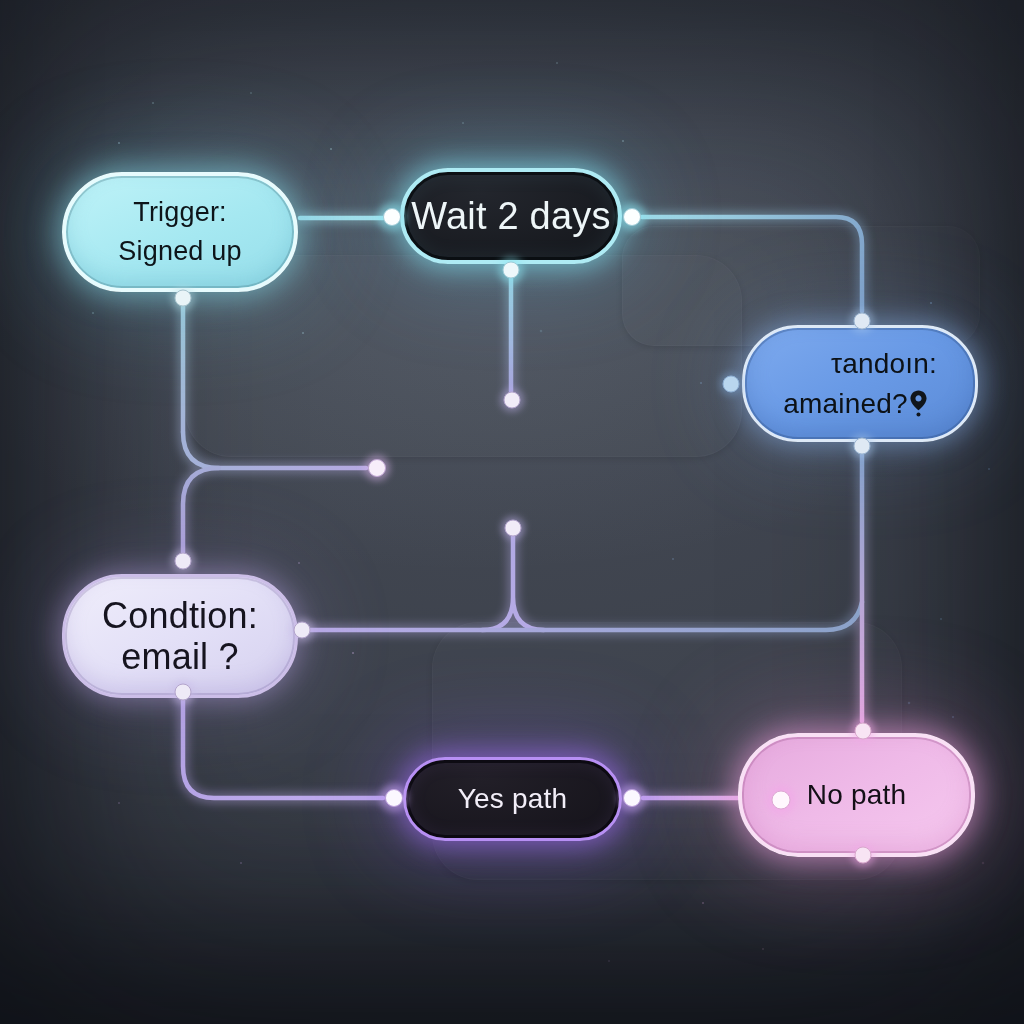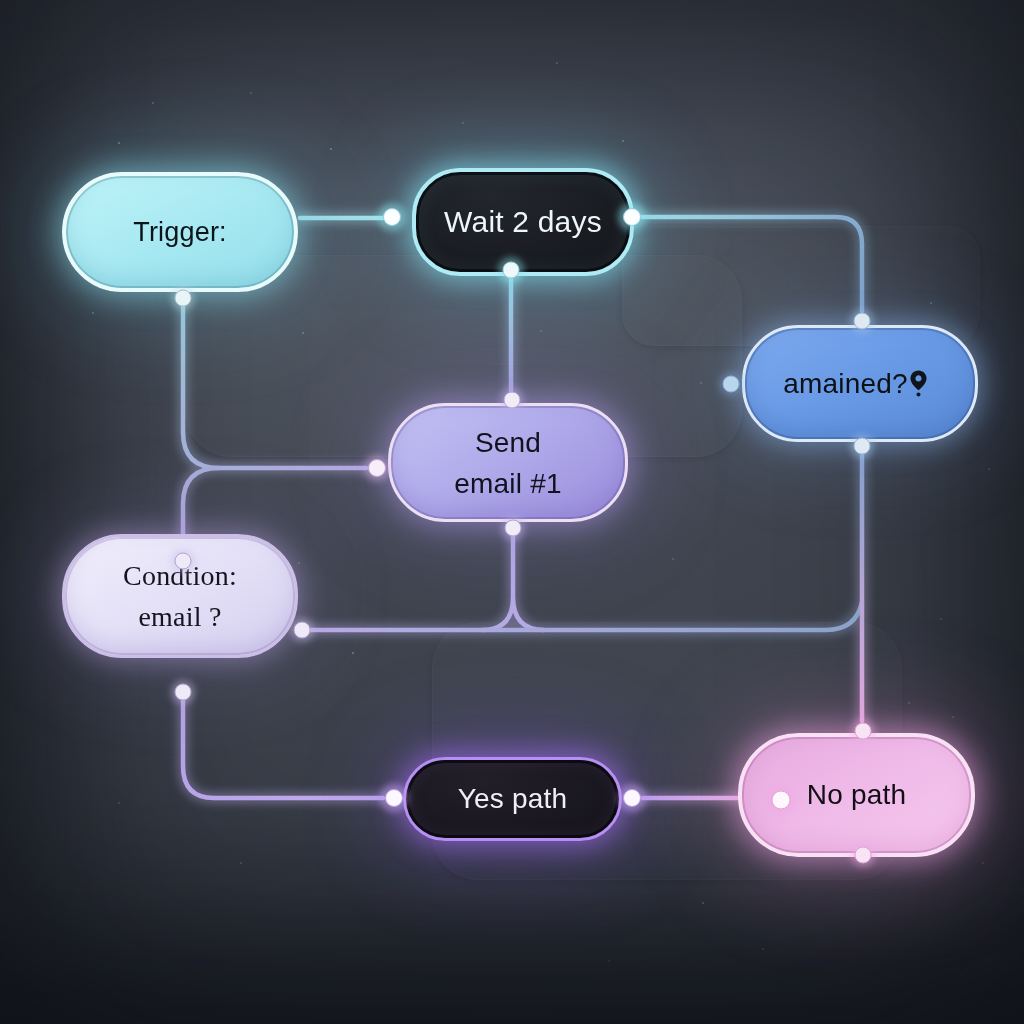--- a/index.html
+++ b/index.html
@@ -45,46 +45,46 @@
   .node{position:absolute;z-index:2;display:flex;flex-direction:column;align-items:center;
     justify-content:center;box-sizing:border-box;cursor:pointer;}
   .nl{display:block;font-weight:500;letter-spacing:0.2px;}
 
   .n-trigger{left:62px;top:172px;width:236px;height:120px;border-radius:60px;
     background:linear-gradient(155deg,#bff3f8 0%,#a5e8f1 55%,#96deea 100%);
     border:4px solid #e7fbfd;color:#0d1419;font-size:27px;line-height:39px;
     box-shadow:0 0 30px 4px rgba(140,225,240,.55),0 0 95px 20px rgba(110,200,228,.22),
       inset 0 0 0 2px rgba(70,120,135,.32), inset 0 -8px 20px rgba(90,170,192,.3);}
 
-  .n-wait{left:412px;top:168px;width:222px;height:108px;border-radius:48px;
+  .n-wait{left:400px;top:168px;width:222px;height:96px;border-radius:48px;
     background:radial-gradient(140% 160% at 35% 22%,#23262d 0%,#15171c 62%,#0f1116 100%);
-    border:4px solid #aeebf4;color:#eef6f8;font-size:30px;
+    border:4px solid #aeebf4;color:#eef6f8;font-size:38px;
     box-shadow:0 0 26px 5px rgba(130,226,242,.6),0 0 85px 18px rgba(100,196,226,.25),
       inset 0 0 0 3px rgba(4,7,10,.72), inset 0 0 22px rgba(120,200,222,.12);}
 
   .n-remained{left:742px;top:325px;width:236px;height:117px;border-radius:56px;
     background:linear-gradient(150deg,#7eaaee 0%,#699ae6 48%,#5b8bd7 100%);
     border:3px solid #dde9f7;color:#0c1116;font-size:28px;line-height:40px;
     box-shadow:0 0 26px 4px rgba(140,180,236,.5),0 0 85px 16px rgba(118,160,222,.2),
       inset 0 0 0 2px rgba(40,70,120,.32), inset 0 -9px 22px rgba(58,98,168,.32);}
   .n-remained .shift-r{transform:translateX(24px);}
   .nrow{display:flex;align-items:center;justify-content:center;transform:translateX(-4px);}
   .pin{display:inline-block;flex:0 0 auto;}
 
   .n-send{left:388px;top:403px;width:240px;height:119px;border-radius:57px;
     background:linear-gradient(145deg,#c3c2f4 0%,#b0aaea 48%,#9a8ddc 100%);
     border:3px solid #ecdff4;color:#12121c;font-size:28px;line-height:41px;
     box-shadow:0 0 28px 5px rgba(176,156,236,.5),0 0 90px 18px rgba(158,134,226,.22),
       inset 0 0 0 2px rgba(90,75,140,.3), inset 0 -9px 22px rgba(118,98,190,.3);}
 
-  .n-opened{left:62px;top:534px;width:236px;height:124px;border-radius:60px;
+  .n-opened{left:62px;top:574px;width:236px;height:124px;border-radius:60px;
     background:linear-gradient(150deg,#f0eefb 0%,#e3e0f7 50%,#d5d0ef 100%);
-    border:3px solid #ccbee8;color:#16141f;font-size:28px;line-height:41px;
+    border:3px solid #ccbee8;color:#16141f;font-size:36px;line-height:41px;
     box-shadow:0 0 26px 4px rgba(192,170,236,.4),0 0 85px 16px rgba(168,148,222,.18),
-      inset 0 0 0 2px rgba(120,100,160,.25), inset 0 -9px 20px rgba(148,128,198,.25);font-family:Liberation Serif, serif;}
+      inset 0 0 0 2px rgba(120,100,160,.25), inset 0 -9px 20px rgba(148,128,198,.25);}
 
   .n-yes{left:403px;top:757px;width:219px;height:84px;border-radius:42px;
     background:radial-gradient(140% 170% at 35% 22%,#221f28 0%,#15131a 62%,#0e0c13 100%);
     border:3px solid #b78ff4;color:#f2eef8;font-size:28px;
     box-shadow:0 0 26px 6px rgba(162,112,246,.55),0 0 85px 20px rgba(140,92,236,.28),
       inset 0 0 0 3px rgba(4,3,8,.72), inset 0 0 20px rgba(172,132,242,.12);}
 
   .n-nopath{left:738px;top:733px;width:237px;height:124px;border-radius:60px;
     background:linear-gradient(150deg,#e6aade 0%,#efbae8 48%,#f6c9ef 100%);
     border:4px solid #f9e0f5;color:#140f17;font-size:28px;
@@ -184,40 +184,38 @@
       <use class="hit" href="#p-send-down" stroke="url(#g-senddown)"></use>
       <use class="hit" href="#p-mid-h" stroke="url(#g-midh)"></use>
       <use class="hit" href="#p-blue-down" stroke="url(#g-bluedown)"></use>
       <use class="hit" href="#p-cond-yes" stroke="url(#g-condyes)"></use>
       <use class="hit" href="#p-yes-no" stroke="url(#g-yesno)"></use>
     </g>
   </svg>
 
   <div class="node n-trigger">
     <span class="nl">Trigger:</span>
+    <span class="nl">Signed up</span>
   </div>
 
   <div class="node n-wait">
     <span class="nl">Wait 2 days</span>
   </div>
 
   <div class="node n-remained">
+    <span class="nl shift-r">τandoın:</span>
     <span class="nrow">
       <span class="nl">amained?</span>
       <svg class="pin" width="21" height="29" viewBox="0 0 24 32">
         <path fill="#10151b" fill-rule="evenodd" d="M12 1 C6.9 1 2.8 5.1 2.8 10.2 C2.8 16.5 12 23.8 12 23.8 C12 23.8 21.2 16.5 21.2 10.2 C21.2 5.1 17.1 1 12 1 Z M12 13.7 C10.1 13.7 8.5 12.1 8.5 10.2 C8.5 8.3 10.1 6.7 12 6.7 C13.9 6.7 15.5 8.3 15.5 10.2 C15.5 12.1 13.9 13.7 12 13.7 Z"></path>
         <circle fill="#10151b" cx="12" cy="28.6" r="2.3"></circle>
       </svg>
     </span>
   </div>
 
-  <div class="node n-send">
-    <span class="nl">Send</span>
-    <span class="nl">email #1</span>
-  </div>
 
   <div class="node n-opened">
     <span class="nl">Condtion:</span>
     <span class="nl">email ?</span>
   </div>
 
   <div class="node n-yes">
     <span class="nl">Yes path</span>
   </div>
 

